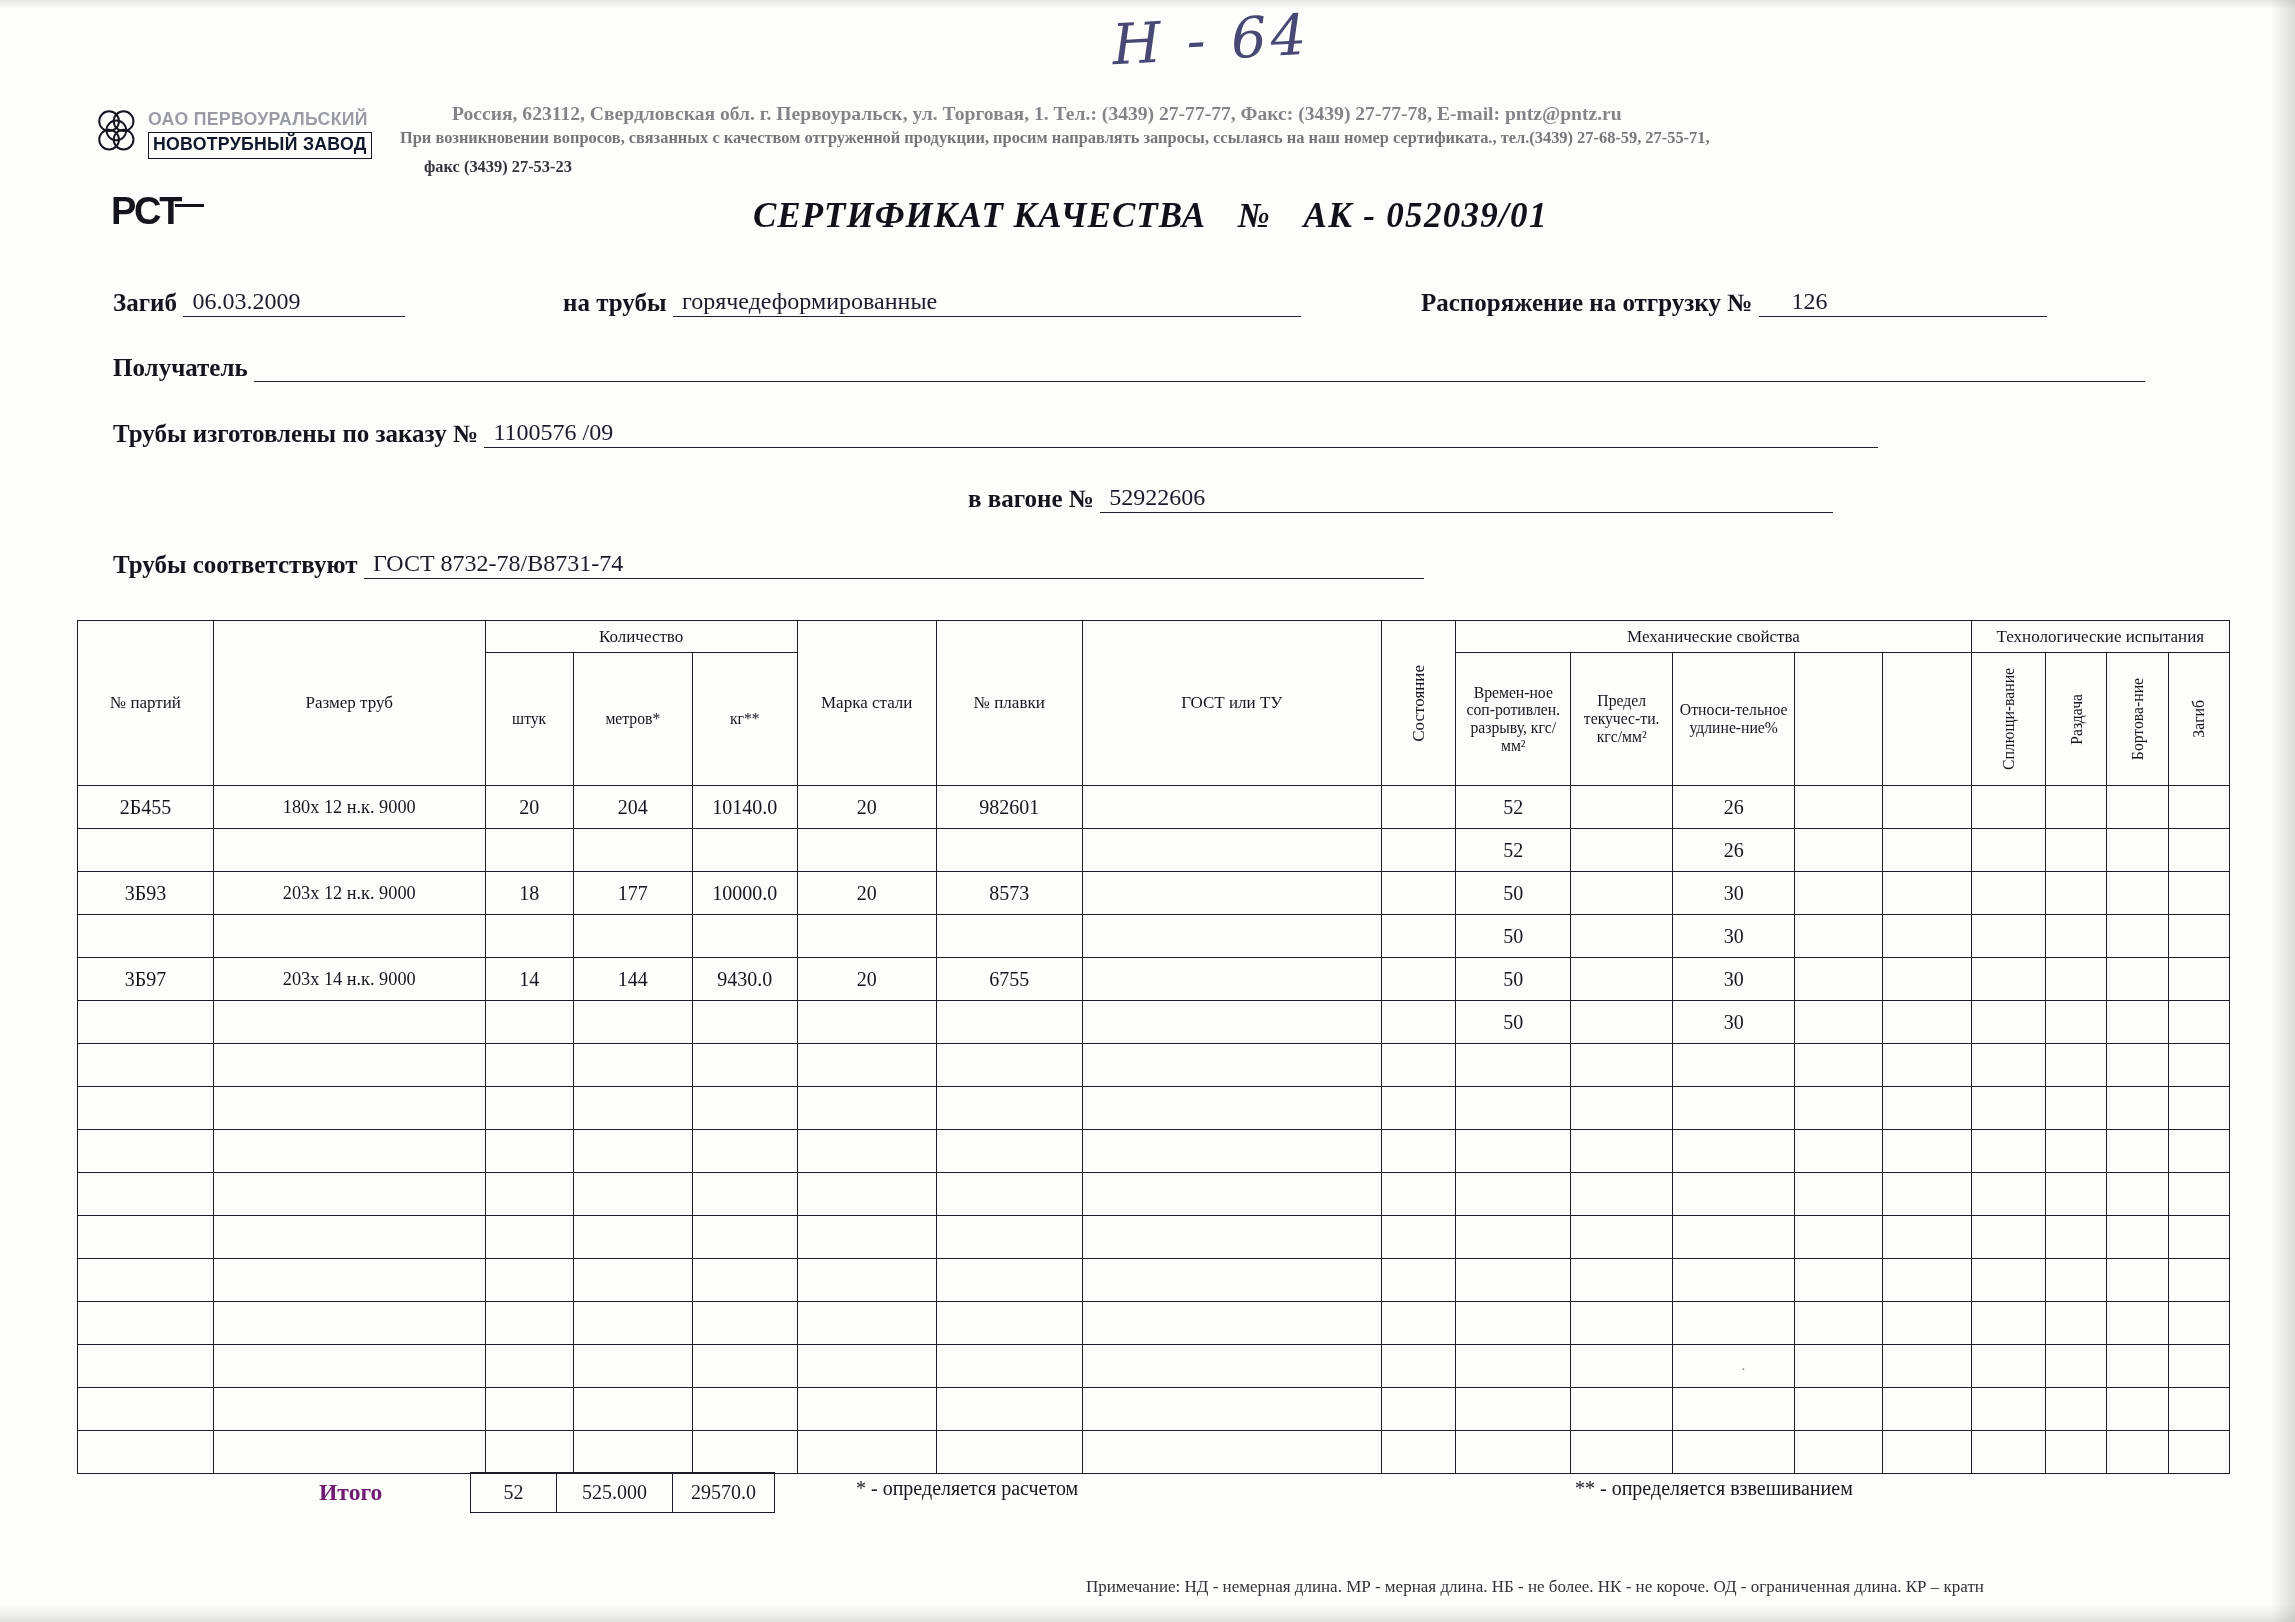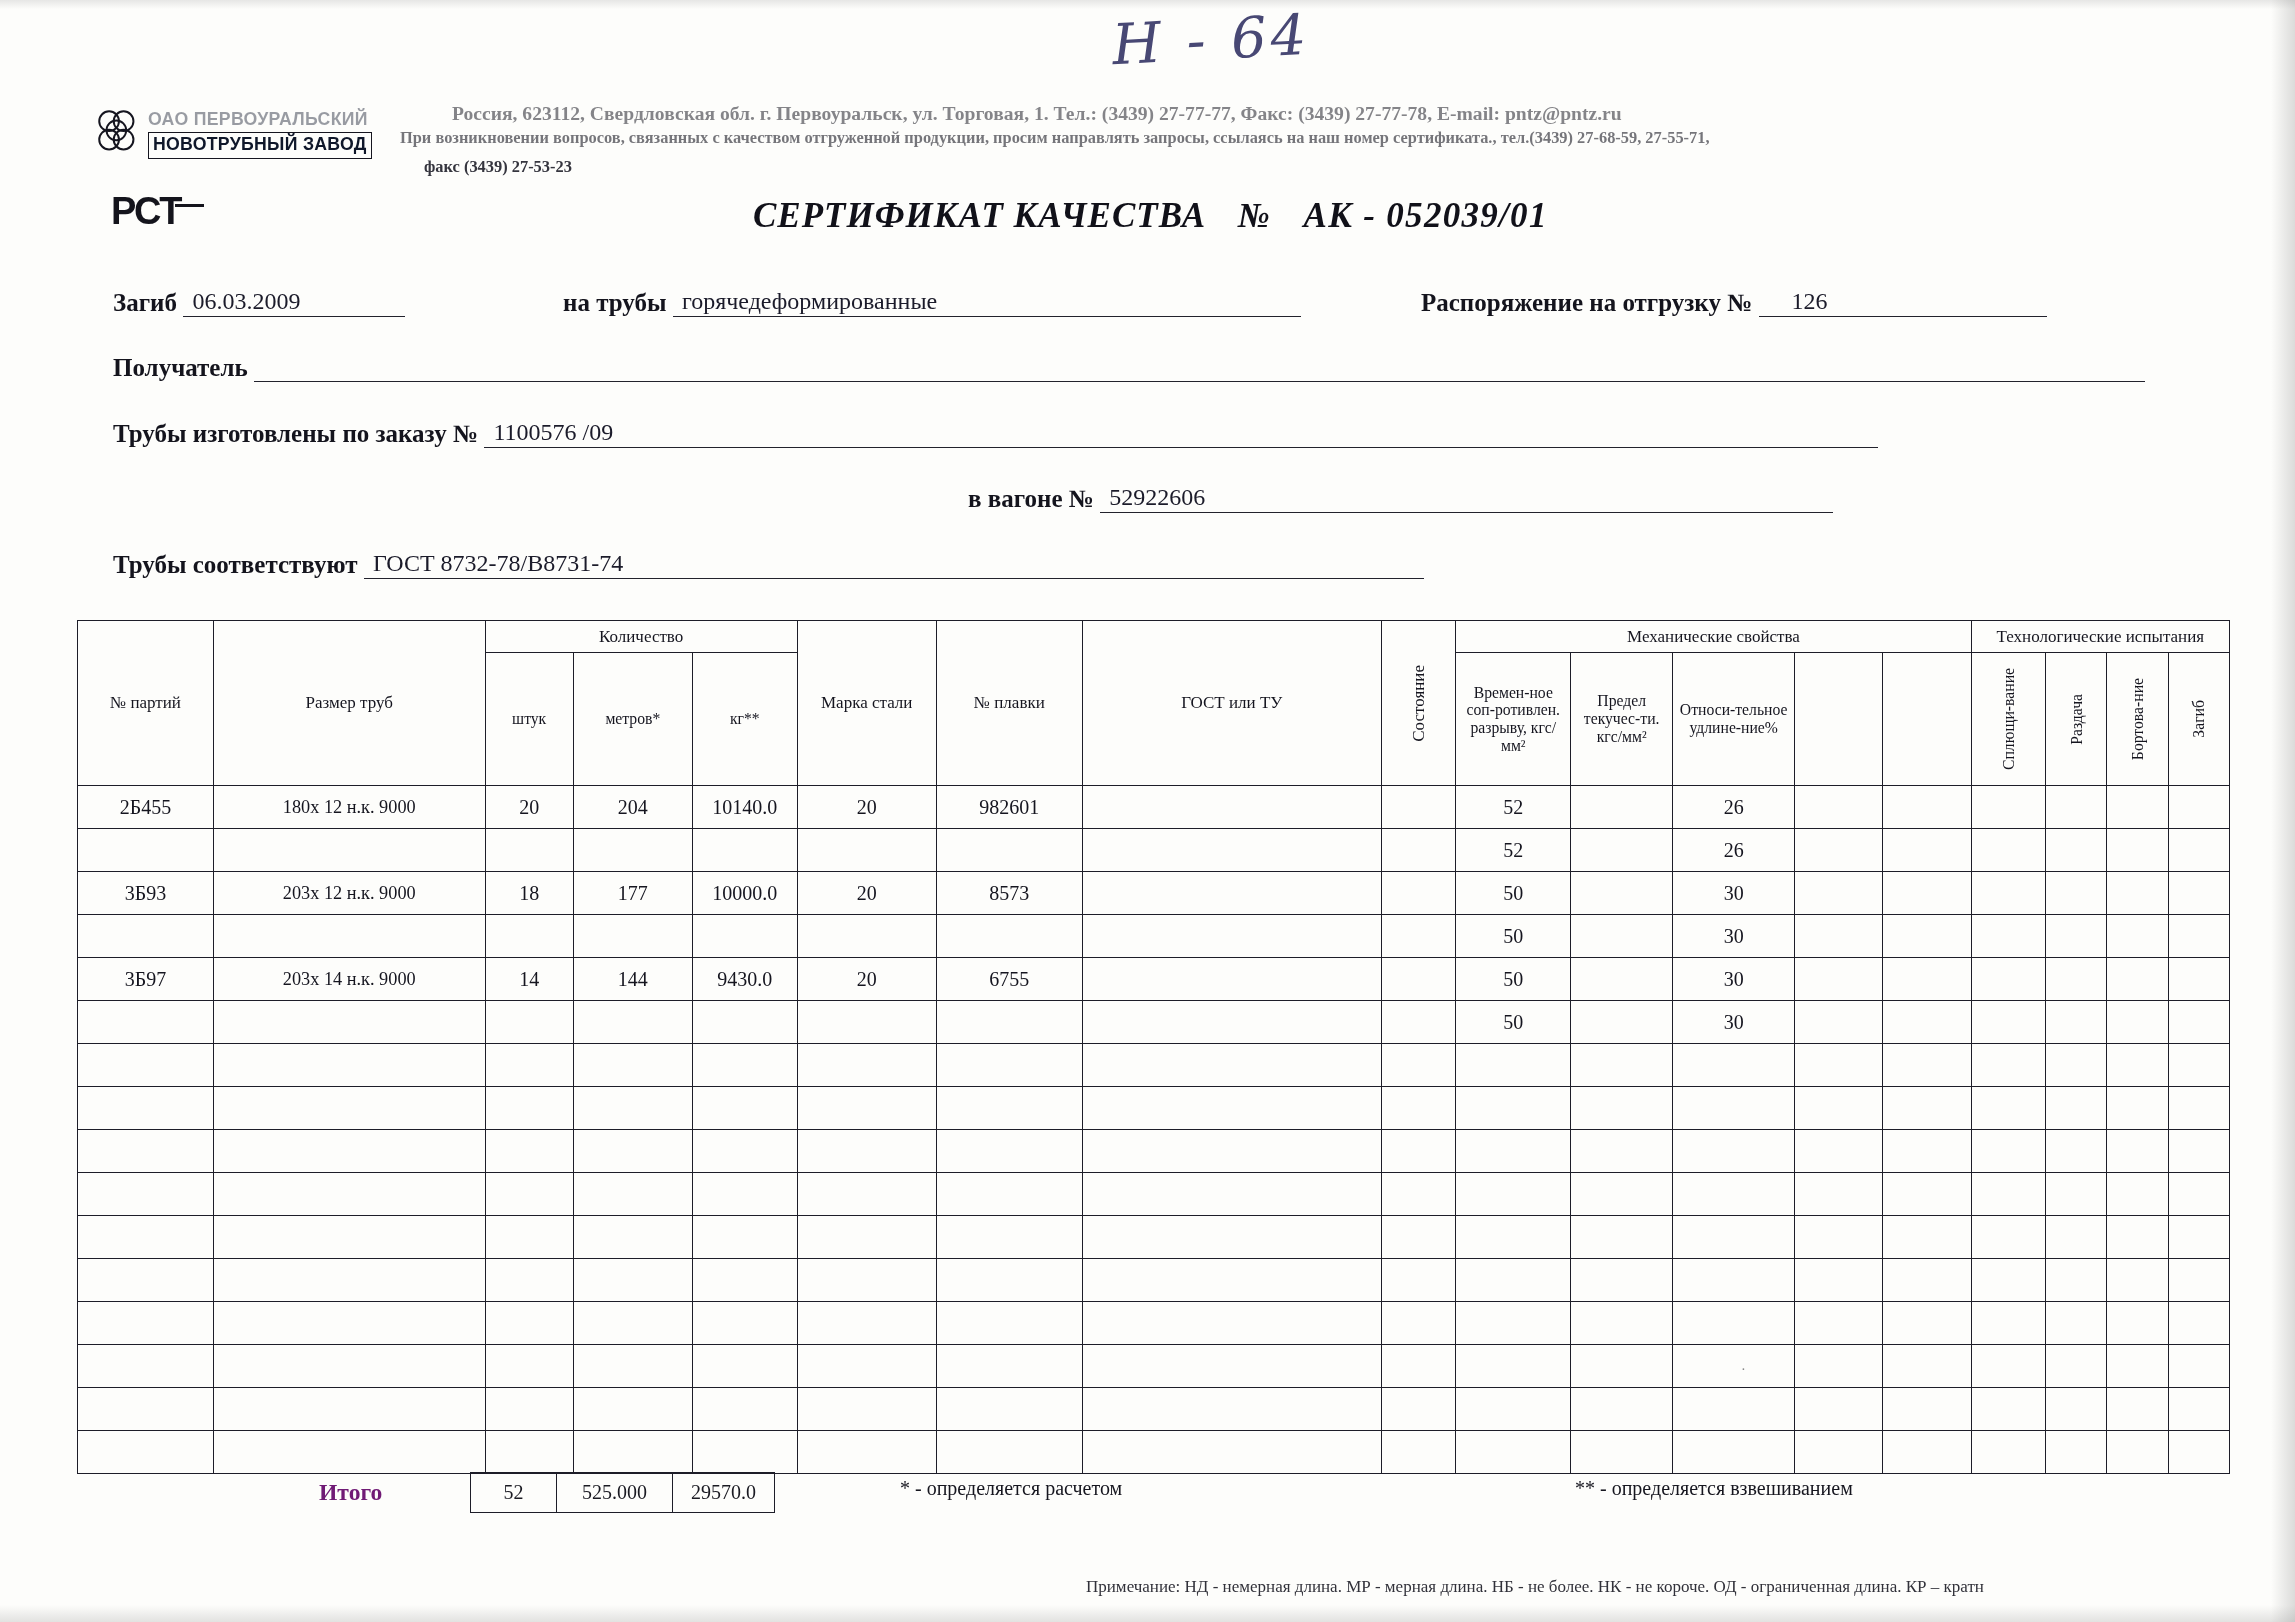--- a/index.html
+++ b/index.html
@@ -269,21 +269,20 @@
   .totals-box div:last-child { border-right: none; }
 
   .note-calc {
     position: absolute;
     left: 779px;
     top: 5.2px;
     font-size: 20px;
     font-family: "Liberation Serif", serif;
     color: #16161f;
     white-space: nowrap;
-    margin-left: 44px;
   }
   .note-weigh {
     position: absolute;
     left: 1498px;
     top: 5.2px;
     font-size: 20px;
     font-family: "Liberation Serif", serif;
     color: #16161f;
     white-space: nowrap;
   }

